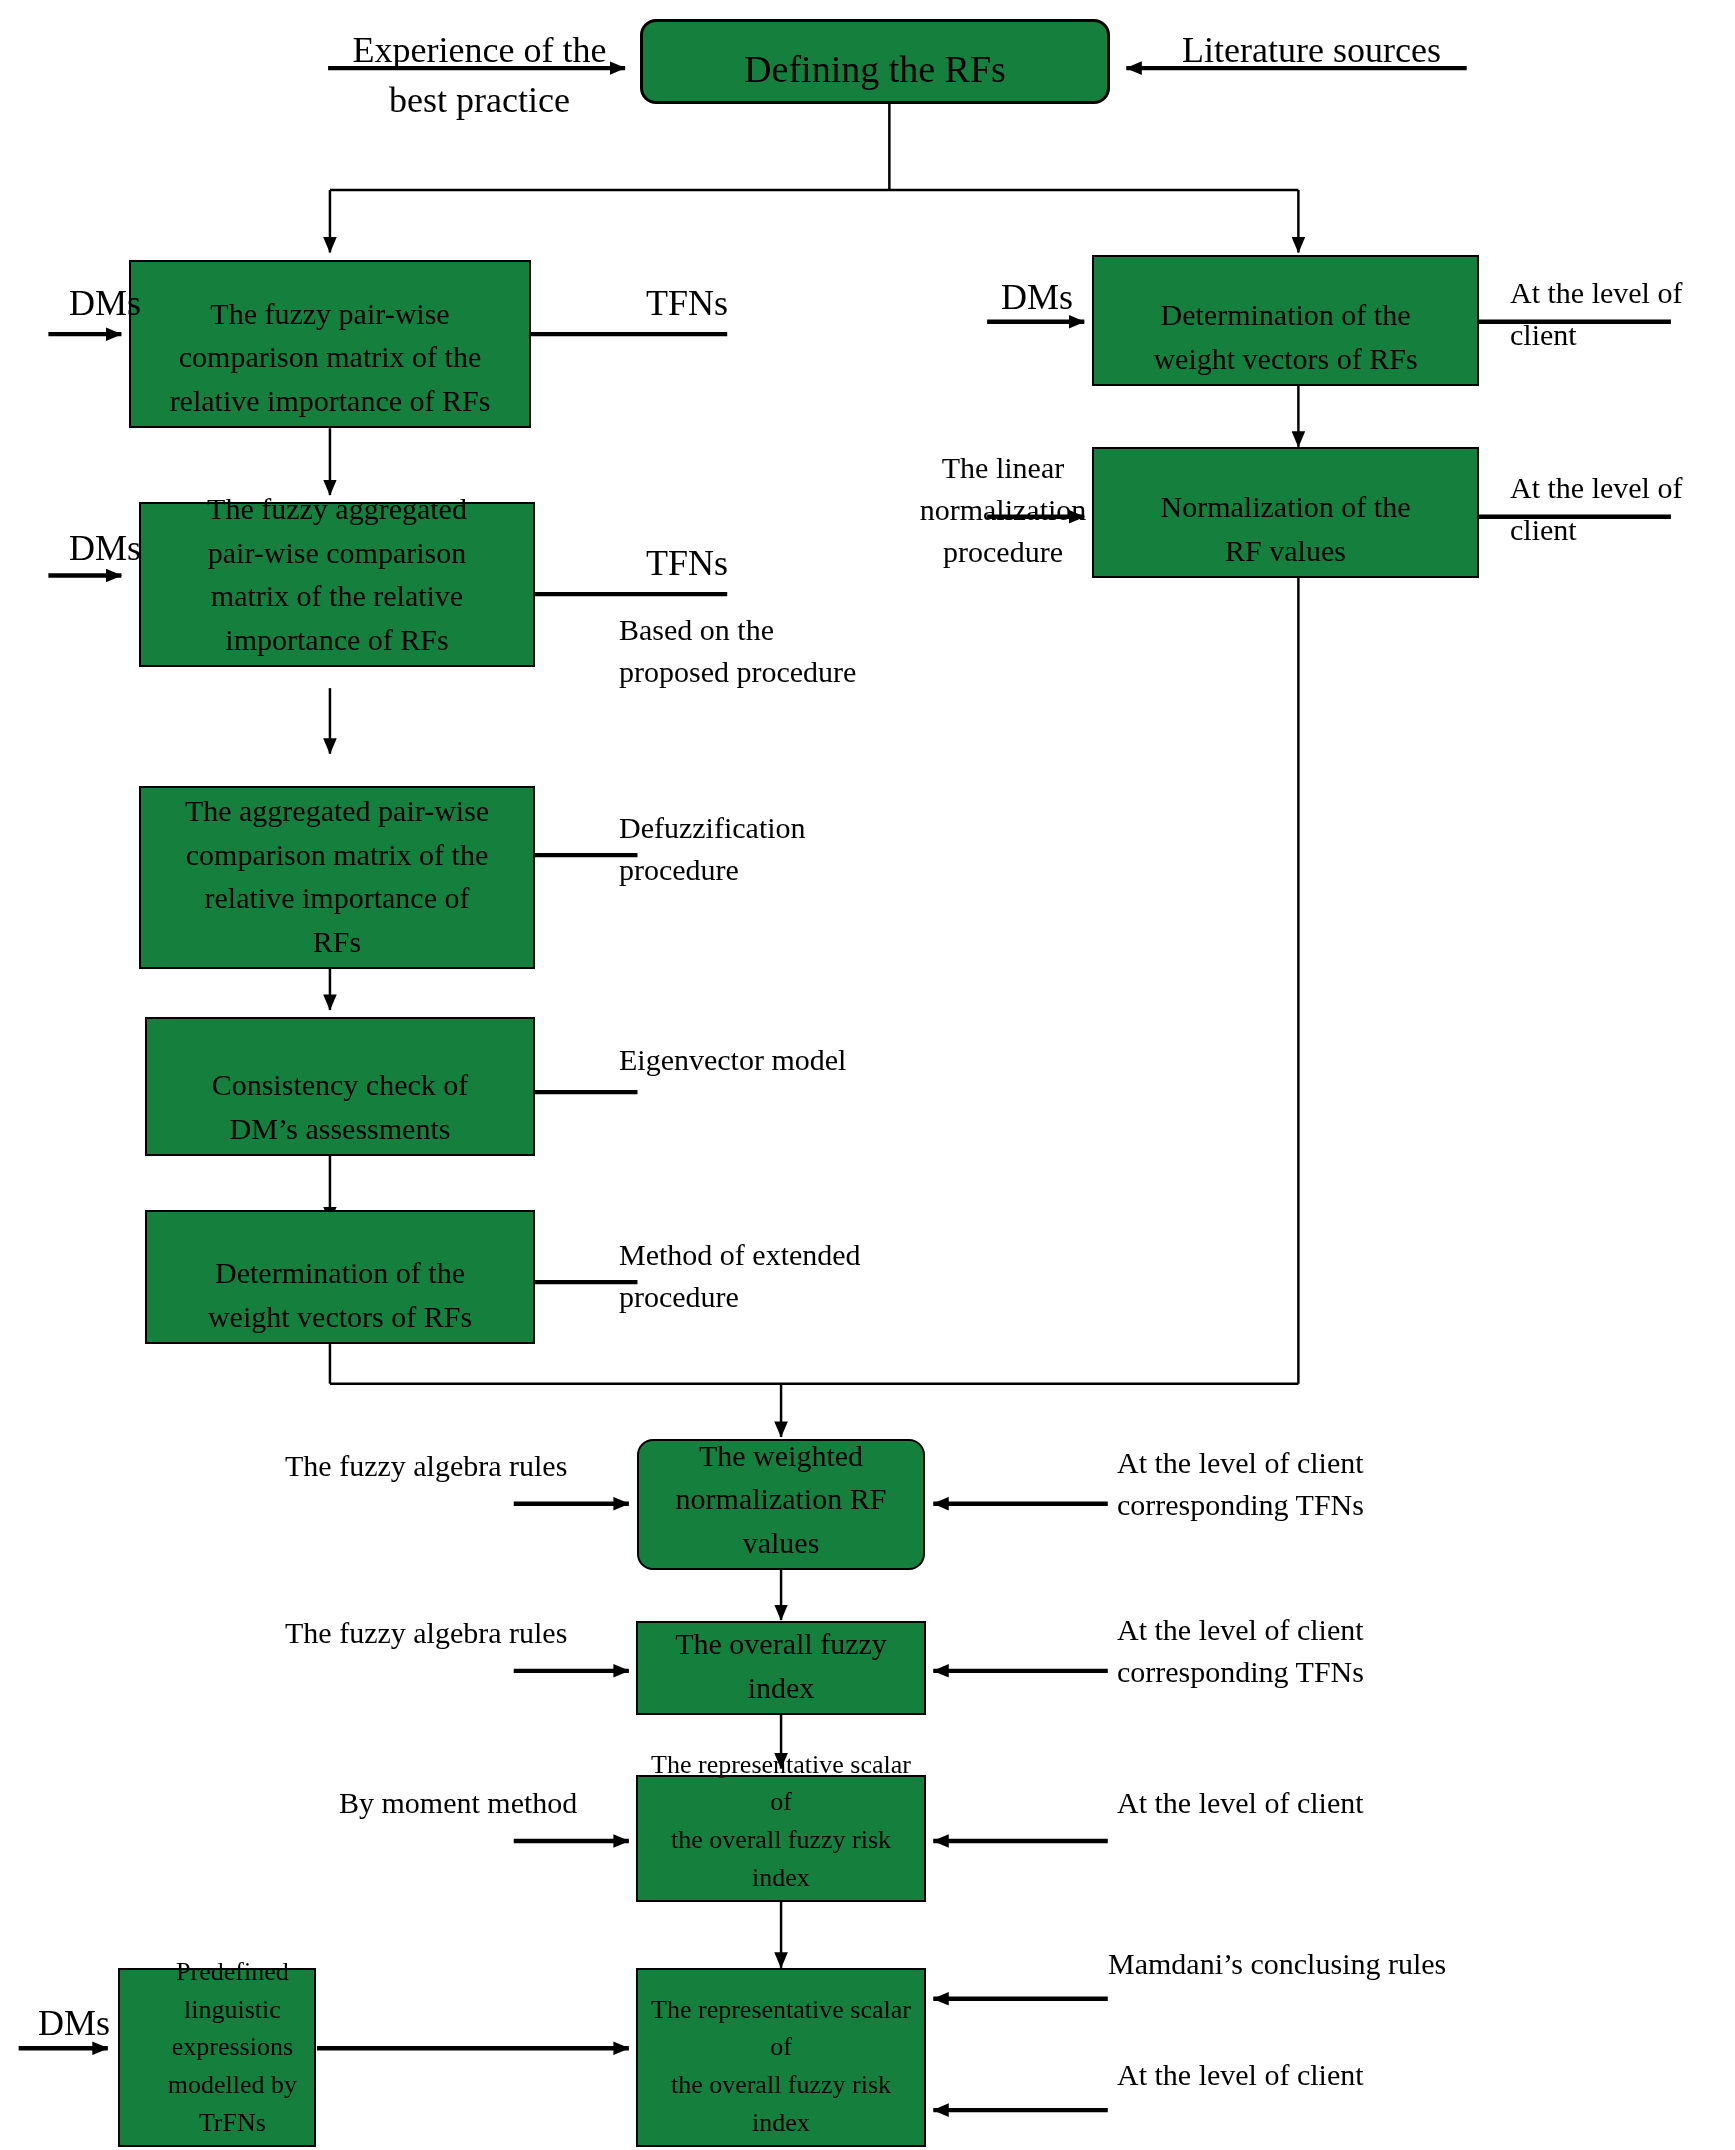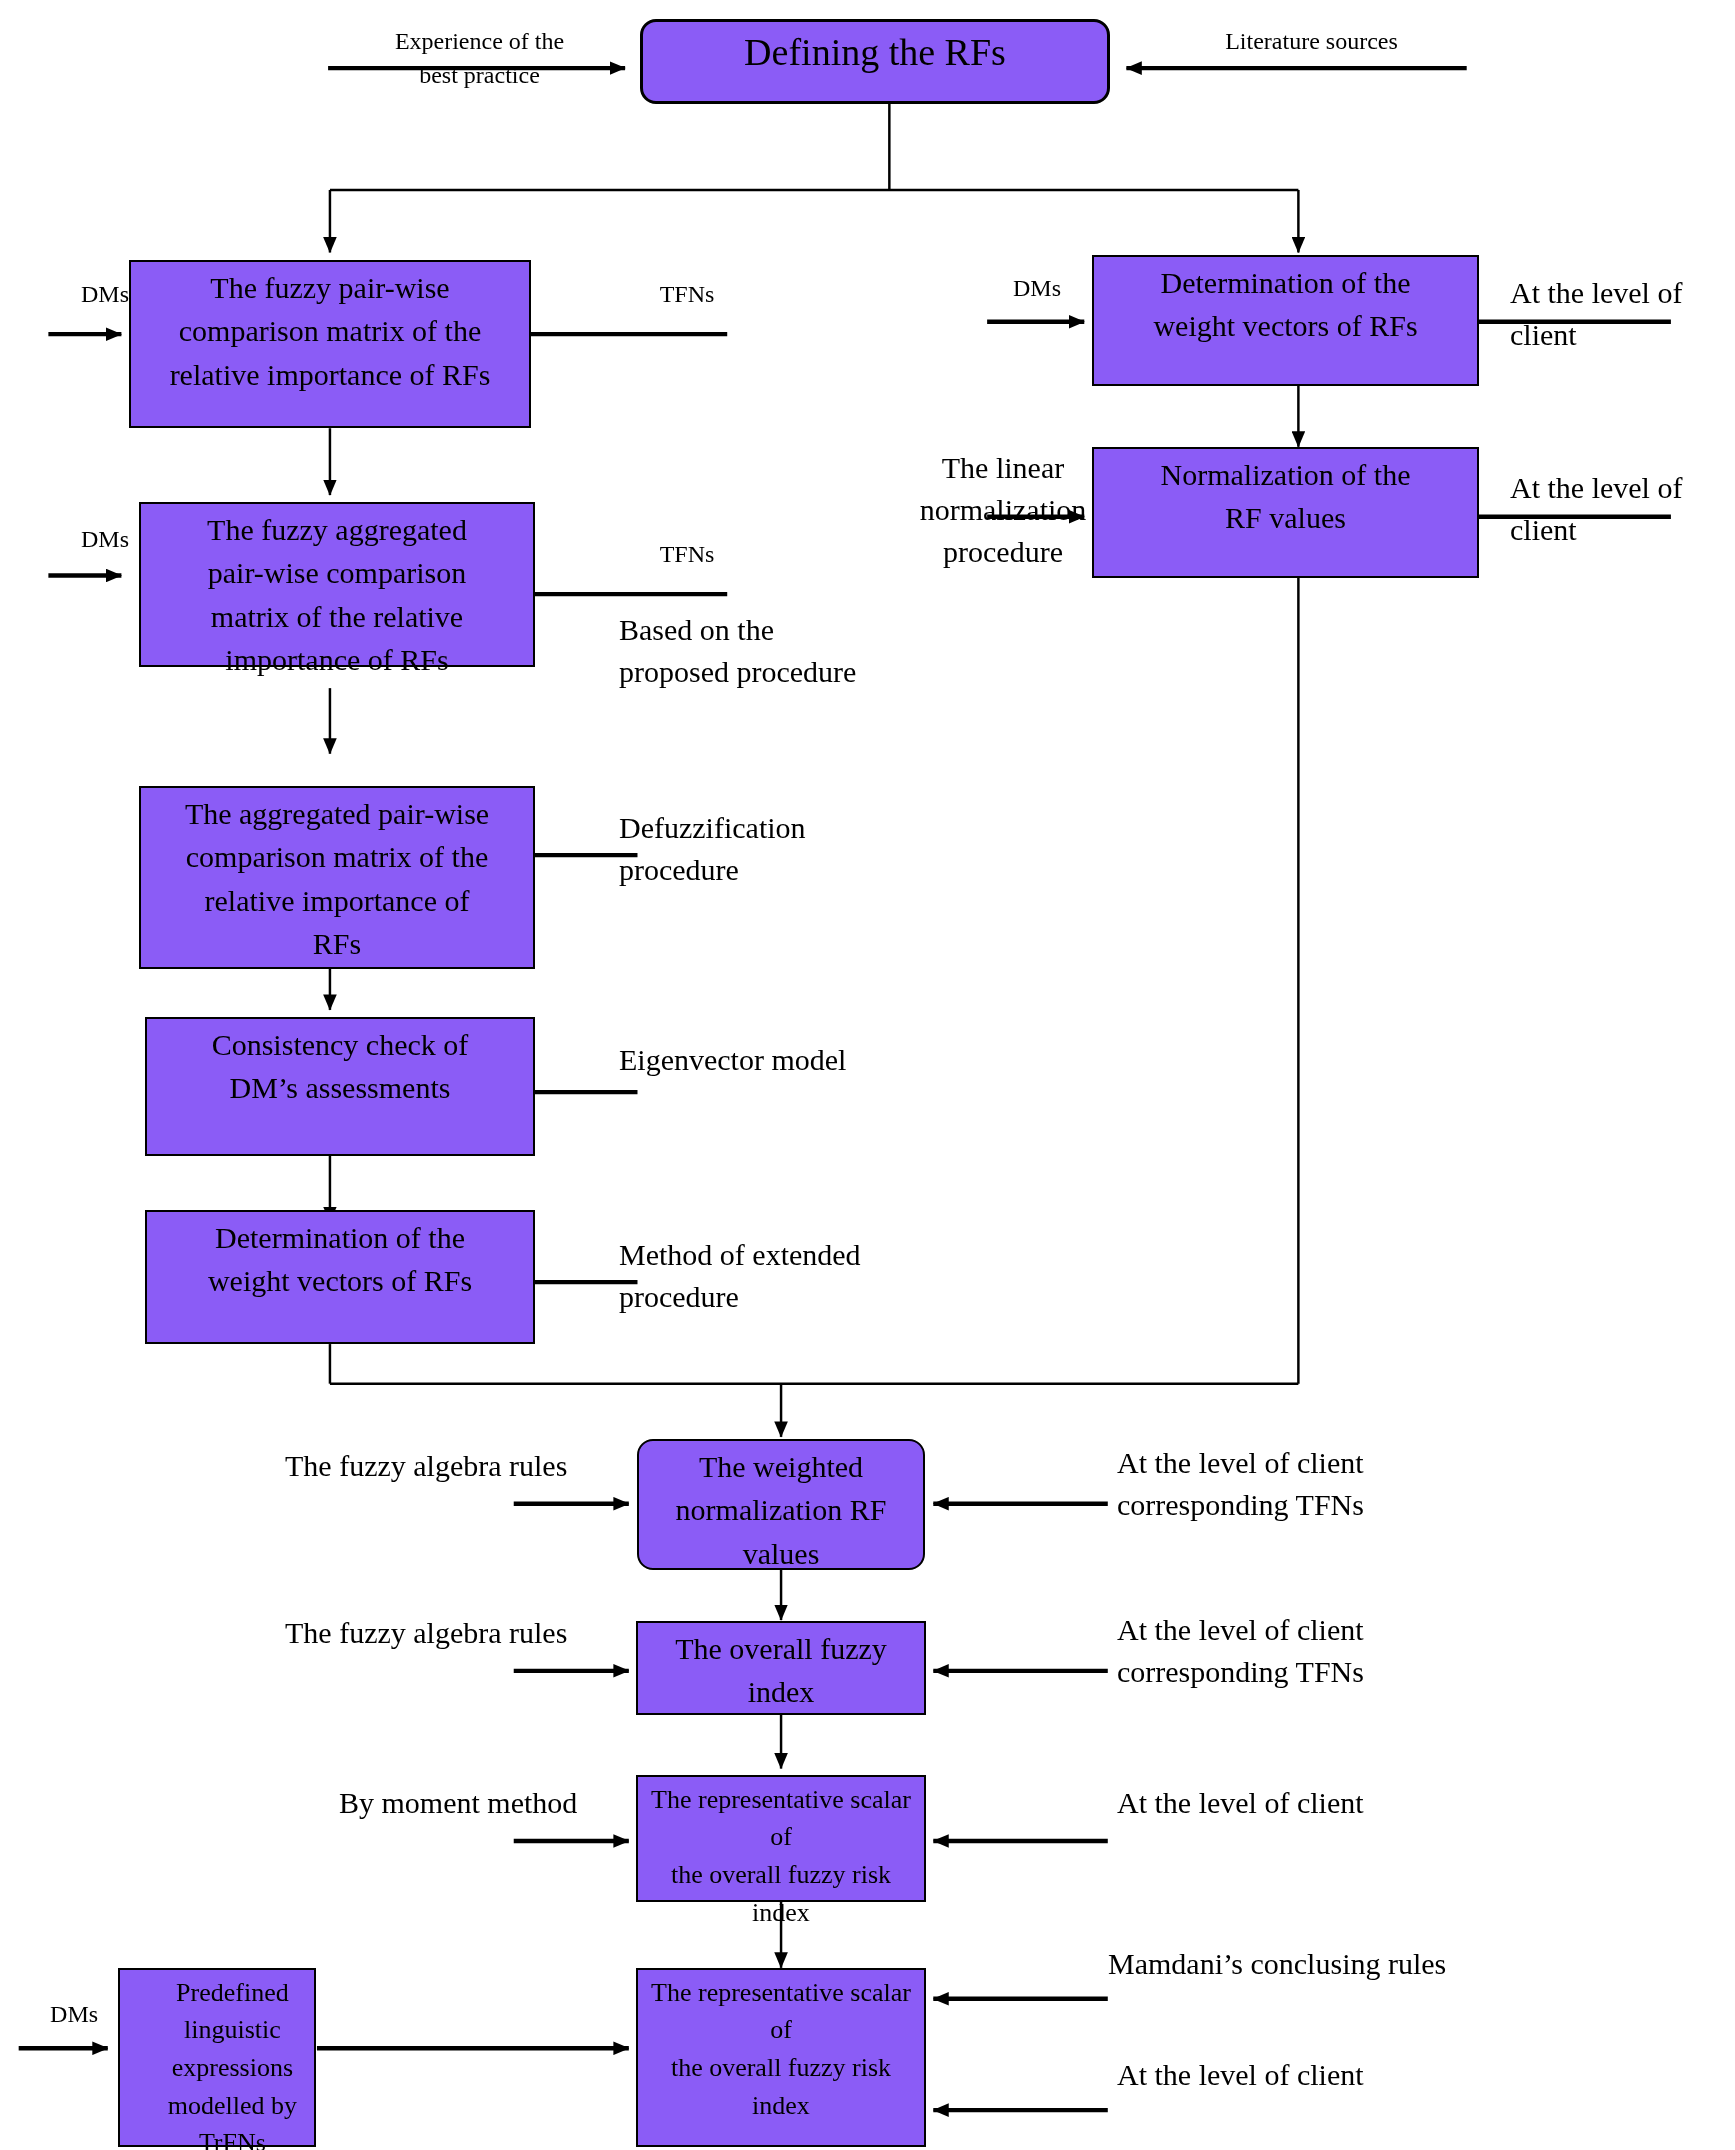--- a/index.html
+++ b/index.html
@@ -22,23 +22,23 @@
     left: 0;
     top: 0;
     width: 1736px;
     height: 2151px;
     pointer-events: none;
   }
   .node {
     position: absolute;
     box-sizing: border-box;
     border: 2.5px solid #000000;
-    background: #8b5cf6;
+    background: #15803d;
     display: flex;
-    align-items: flex-start;
+    align-items: flex-end;
     justify-content: center;
     text-align: center;
     line-height: 1.45;
     padding: 3.7px 6.2px;
   }
   .node.rounded {
     border-radius: 16px;
     border-width: 3.1px;
   }
   .node .txt {
@@ -49,21 +49,21 @@
   .lbl {
     position: absolute;
     text-align: center;
     line-height: 1.4;
     white-space: pre-line;
     color: #000000;
   }
   .lbl.left-al { text-align: left; }
   .f-46 { font-size: 26px; }
   .f-48 { font-size: 30px; }
-  .f-52 { font-size: 24px; }
+  .f-52 { font-size: 36px; }
   .f-62 { font-size: 38px; }
 </style>
 </head>
 <body>
 
 <div id="canvas">
 
   <svg class="wires" viewBox="0 0 2805 3476" xmlns="http://www.w3.org/2000/svg">
     <defs>
       <marker id="ah" markerWidth="14" markerHeight="12" refX="13" refY="6" orient="auto" markerUnits="userSpaceOnUse">

